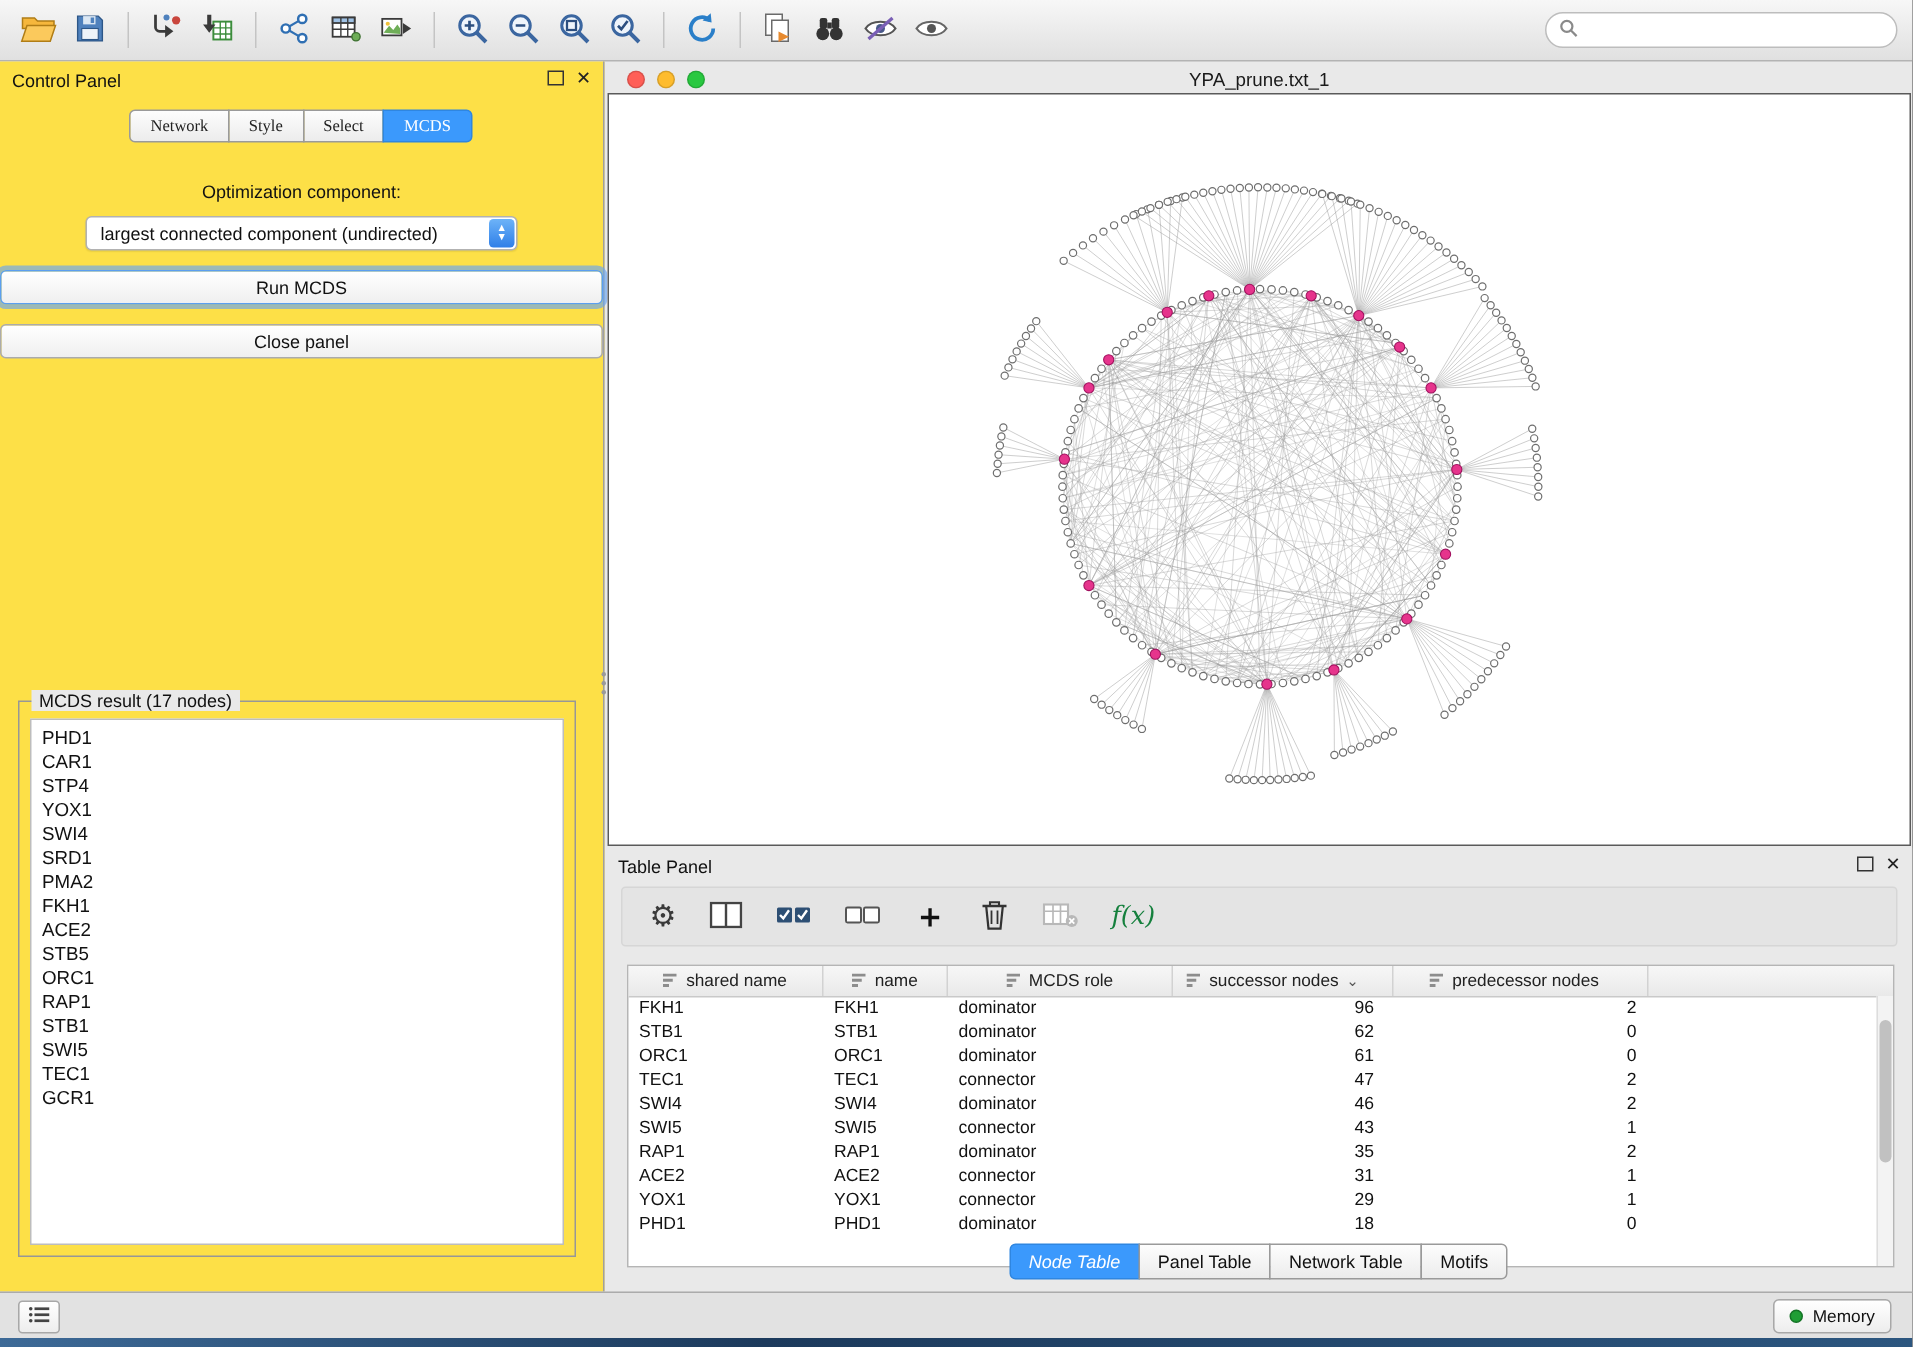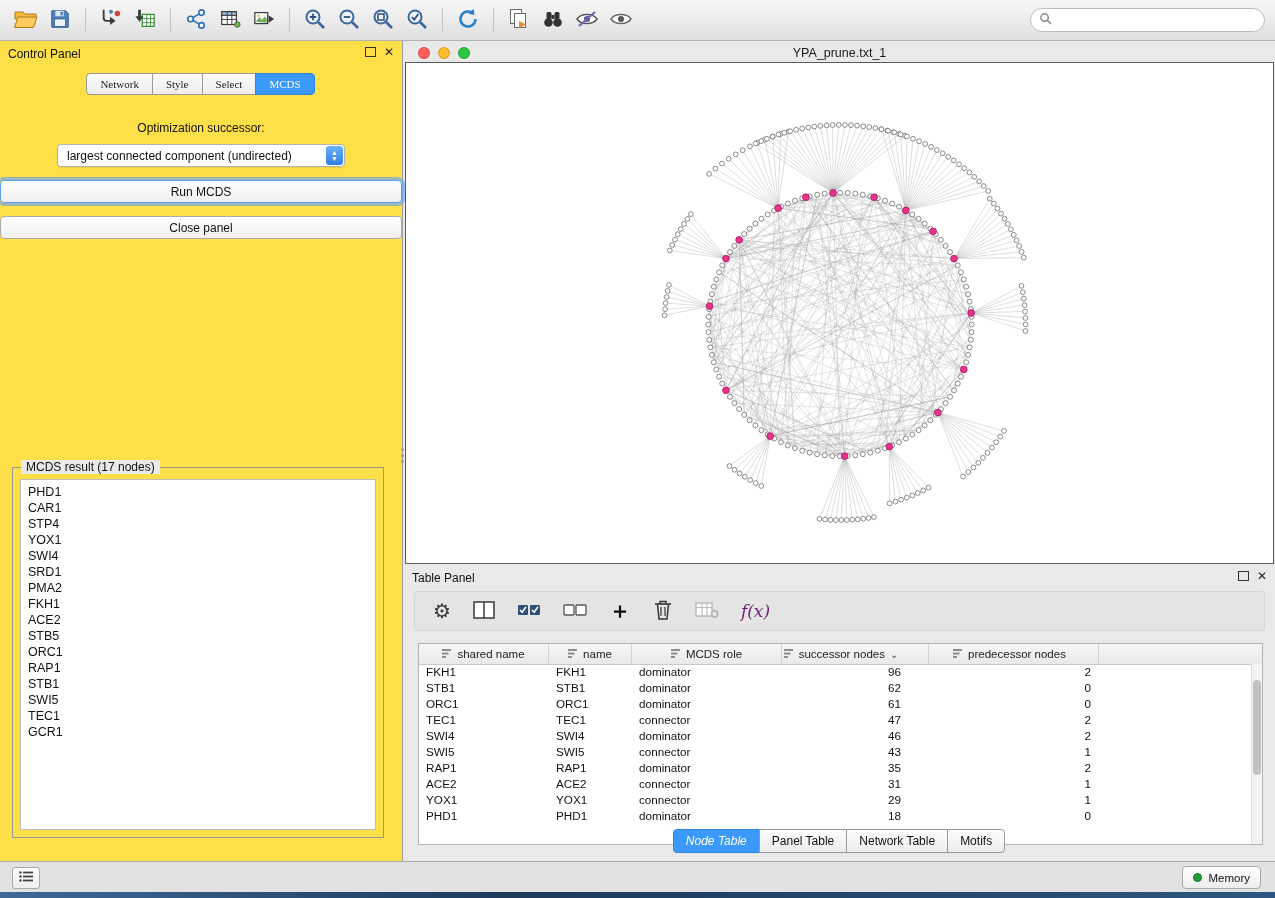--- a/index.html
+++ b/index.html
@@ -56,33 +56,33 @@
     border:1px solid #5a5a5a;box-sizing:border-box;}
   .net-canvas svg{display:block;width:100%;height:100%;}
   
   .table-panel{position:absolute;left:404px;top:565px;right:0;bottom:36px;background:#e9e9e9;}
   .tp-toolbar{position:absolute;left:10px;right:10px;top:26px;height:40px;background:#e4e4e4;
     border:1px solid #d6d6d6;border-radius:3px;display:flex;align-items:center;padding:0 18px;
     gap:22px;box-sizing:border-box;}
   .tp-ico{display:flex;align-items:center;justify-content:center;height:26px;}
   .gear-glyph{font-size:20px;color:#3a3a3a;line-height:20px;}
   .plus-glyph{font-size:22px;font-weight:bold;color:#101010;line-height:20px;}
-  .fx-glyph{font-family:"DejaVu Serif",serif;font-style:italic;font-size:17px;color:#701a75;}
+  .fx-glyph{font-family:"DejaVu Serif",serif;font-style:italic;font-size:17px;color:#15803d;}
   .tp-table{position:absolute;left:14px;right:12px;top:78px;height:202px;background:#fff;
     border:1px solid #b5b5b5;box-sizing:border-box;overflow:hidden;}
   .thead{display:flex;height:20px;background:linear-gradient(#f7f7f7,#e9e9e9);border-bottom:1px solid #c9c9c9;}
   .th{display:flex;align-items:center;justify-content:center;gap:5px;border-right:1px solid #d2d2d2;
     box-sizing:border-box;font-size:11.5px;color:#222;}
   .tbody{position:absolute;left:0;right:10px;top:20px;bottom:0;}
   .trow{display:flex;height:16px;line-height:16px;font-size:11.7px;}
   .td{box-sizing:border-box;padding:0 7px;white-space:nowrap;overflow:hidden;}
   .c-shared{width:130px;}
   .c-name{width:83px;}
   .c-role{width:150px;}
-  .c-succ{width:147px;text-align:right;padding-right:28px;}
+  .c-succ{width:147px;text-align:right;padding-right:13px;}
   .c-pred{width:170px;text-align:right;padding-right:8px;}
   .c-fill{flex:1;border-right:none;}
   .sort-caret{color:#555;font-size:10px;}
   .vscroll{position:absolute;right:0;top:20px;bottom:0;width:10px;background:#f3f3f3;border-left:1px solid #ddd;}
   .vthumb{position:absolute;left:1px;right:1px;top:16px;height:95px;background:#c1c1c1;border-radius:4px;}
   .tp-tabs{position:absolute;left:0;right:0;bottom:9px;display:flex;justify-content:center;}
   .tp-tab{padding:4px 12px;border:1px solid #9a9a9a;background:linear-gradient(#fdfdfd,#ececec);
     margin-left:-1px;font-size:12px;}
   .tp-tab:first-child{border-radius:4px 0 0 4px;}
   .tp-tab:last-child{border-radius:0 4px 4px 0;}
@@ -241,21 +241,21 @@
         <span class="float-ico"></span>
         <span class="win-ctrl">✕</span>
       </span>
     </div>
     <div class="cp-tabs">
       <div class="cp-tab">Network</div>
       <div class="cp-tab">Style</div>
       <div class="cp-tab">Select</div>
       <div class="cp-tab active">MCDS</div>
     </div>
-    <div class="cp-opt-label">Optimization successor:</div>
+    <div class="cp-opt-label">Optimization component:</div>
     <div class="cp-select">
       <span>largest connected component (undirected)</span>
       <span class="stepper">
           <span>▲</span>
           <span>▼</span>
         </span>
     </div>
     <div class="cp-buttons">
       <button class="btn focused">Run MCDS</button>
       <button class="btn">Close panel</button>

